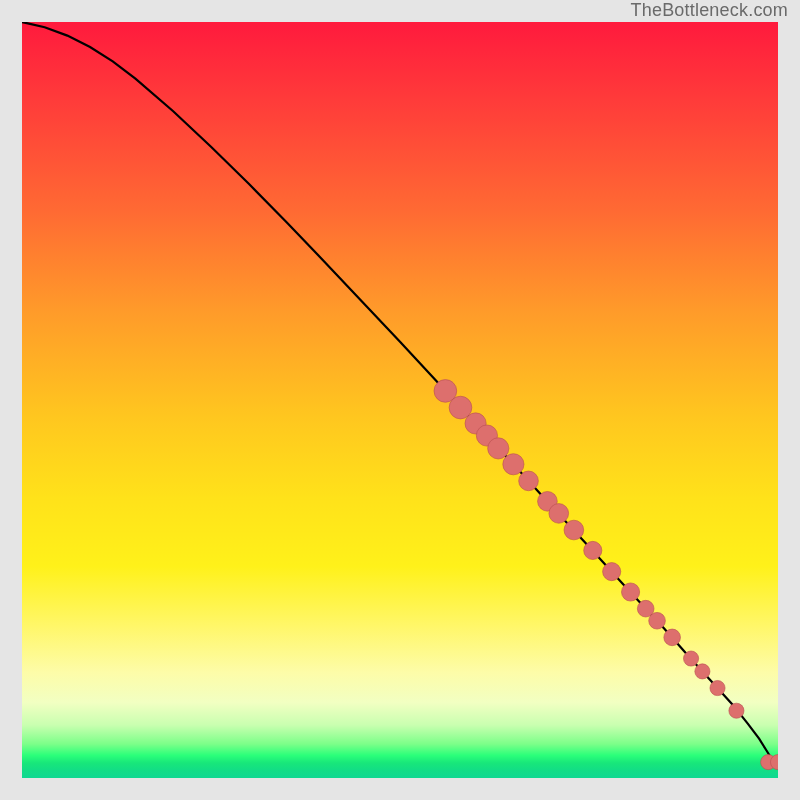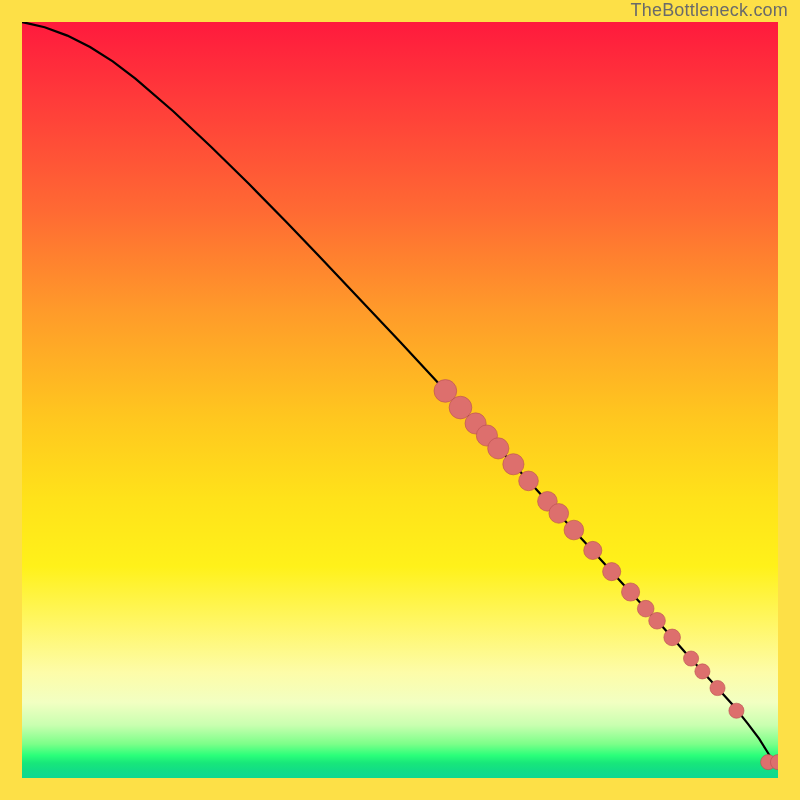--- a/index.html
+++ b/index.html
@@ -8,21 +8,21 @@
     width: 800px;
     height: 800px;
     background: #000;
     overflow: hidden;
     font-family: Arial, Helvetica, sans-serif;
   }
   .stage {
     position: relative;
     width: 800px;
     height: 800px;
-    background: #fde047;
+    background: #e5e5e5;
   }
   .plot {
     position: absolute;
     left: 22px;
     top: 22px;
     width: 756px;
     height: 756px;
     overflow: hidden;
   }
   .gradient {

